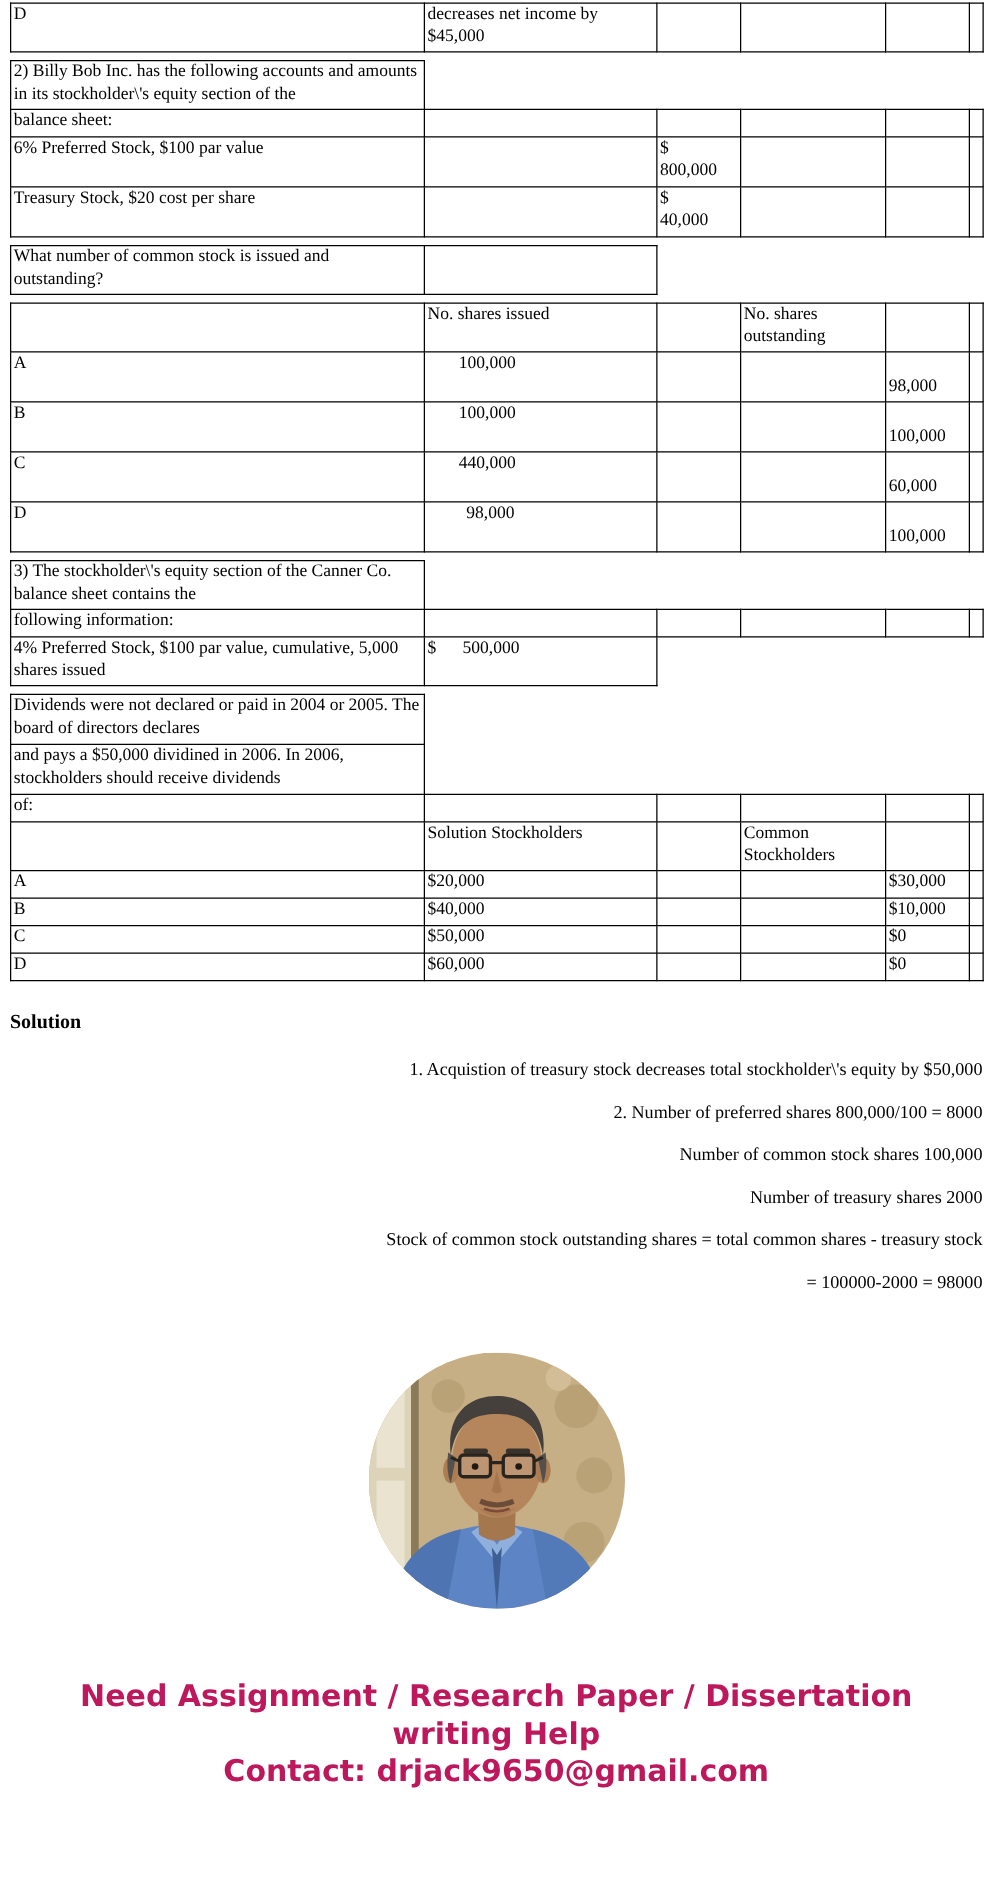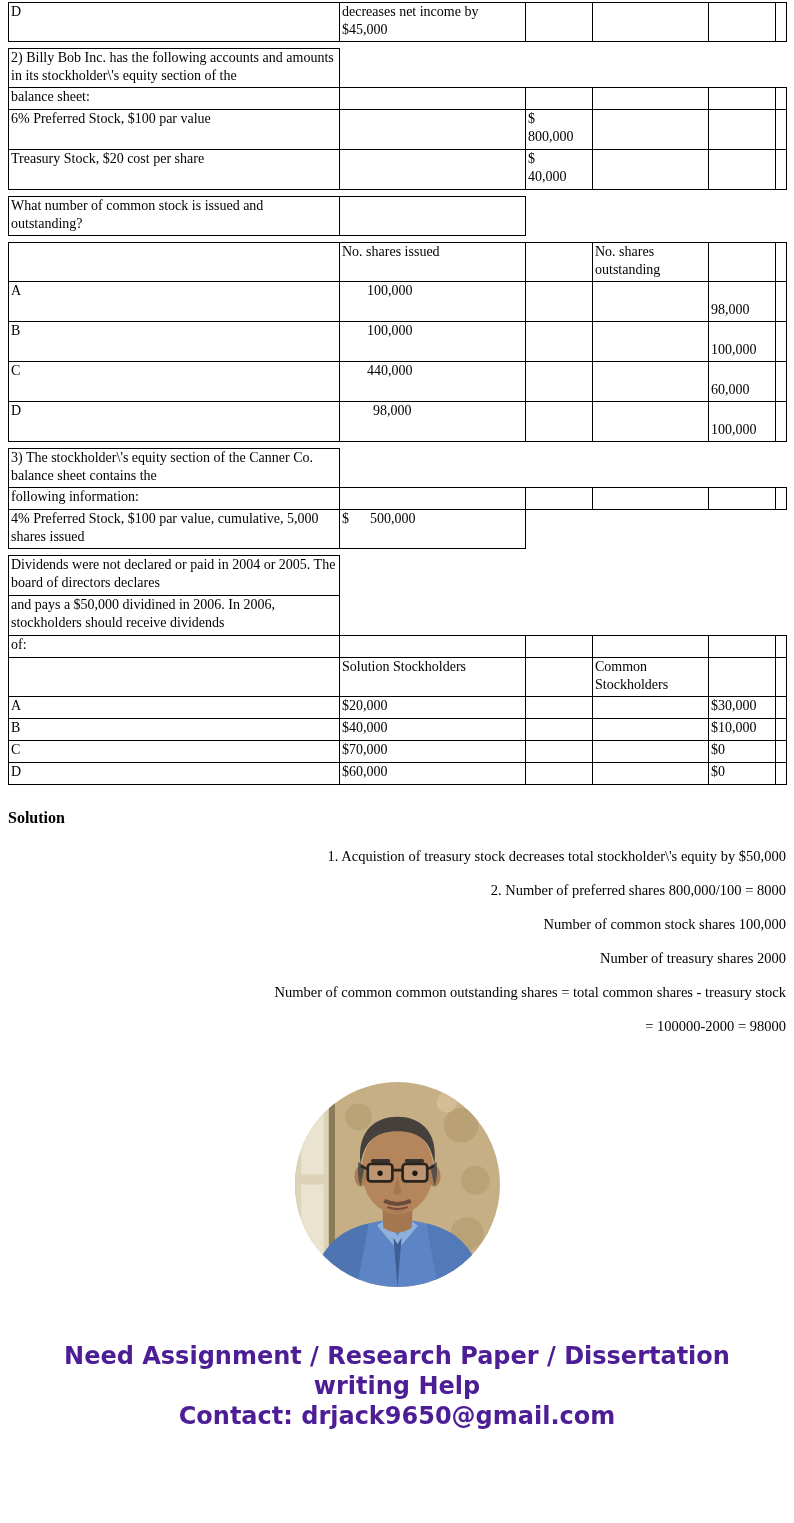--- a/index.html
+++ b/index.html
@@ -54,21 +54,21 @@
   .avatar-wrap svg { display: inline-block; }
 
   
   .footer {
     margin-top: 50px;
     text-align: center;
     font-family: "DejaVu Sans", sans-serif;
     font-weight: bold;
     font-size: 24px;
     line-height: 30px;
-    color: #4c1d95;
+    color: #be185d;
   }
 </style>
 </head>
 <body>
 
 <div class="page">
 
   <div id="tables-host">
       <table class="sheet">
         <colgroup>
@@ -275,21 +275,21 @@
           <tr style="height: 22px;">
             <td>B</td>
             <td>$40,000</td>
             <td></td>
             <td></td>
             <td>$10,000</td>
             <td></td>
           </tr>
           <tr style="height: 22px;">
             <td>C</td>
-            <td>$70,000</td>
+            <td>$50,000</td>
             <td></td>
             <td></td>
             <td>$0</td>
             <td></td>
           </tr>
           <tr style="height: 22px;">
             <td>D</td>
             <td>$60,000</td>
             <td></td>
             <td></td>
@@ -299,21 +299,21 @@
         </tbody>
       </table>
     </div>
 
   <h3 class="solution-heading">Solution</h3>
   <div id="solution-lines">
       <p>1. Acquistion of treasury stock decreases total stockholder\'s equity by $50,000</p>
       <p>2. Number of preferred shares 800,000/100 = 8000</p>
       <p>Number of common stock shares 100,000</p>
       <p>Number of treasury shares 2000</p>
-      <p>Number of common common outstanding shares = total common shares - treasury stock</p>
+      <p>Stock of common stock outstanding shares = total common shares - treasury stock</p>
       <p>= 100000-2000 = 98000</p>
     </div>
 
   <div class="avatar-wrap">
     <svg width="205" height="205" viewBox="0 0 200 200" aria-hidden="true">
       <defs>
         <clipPath id="avclip">
             <circle cx="100" cy="100" r="100"></circle>
           </clipPath>
       </defs>

